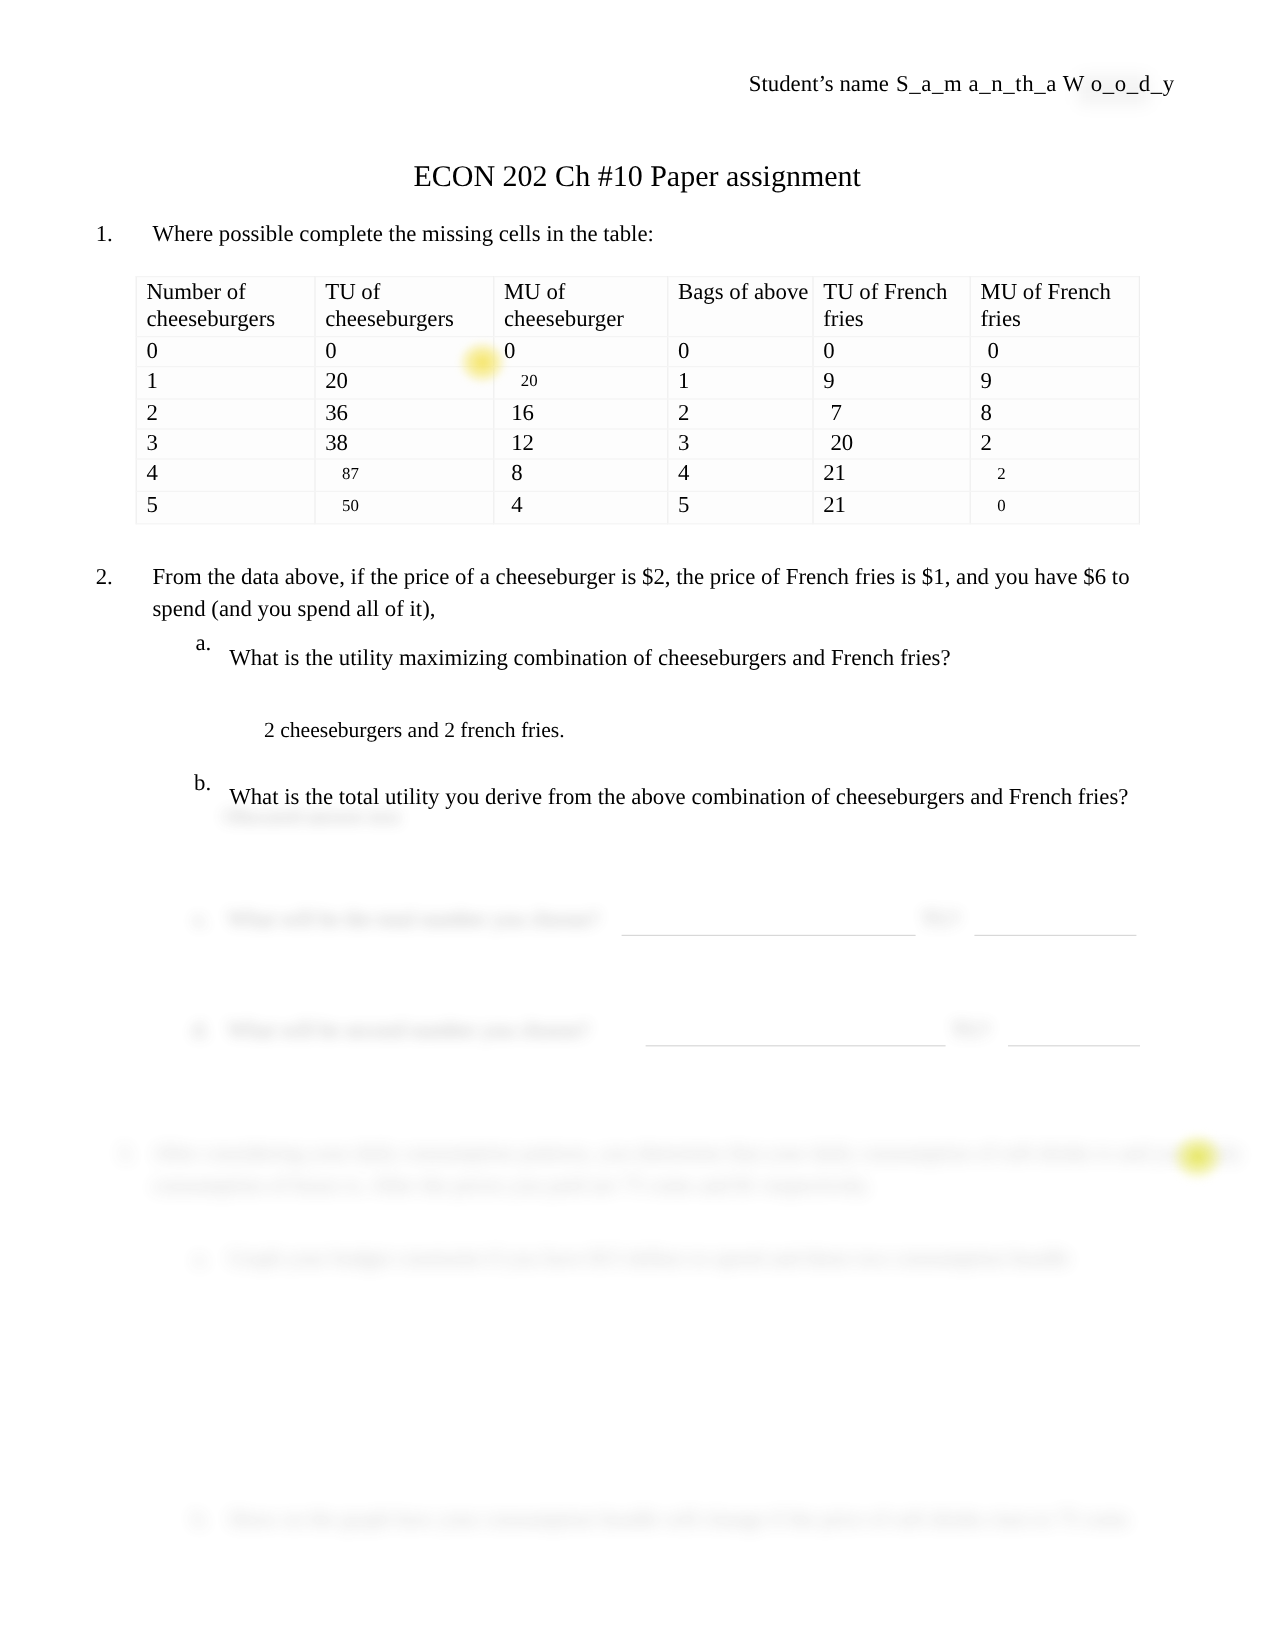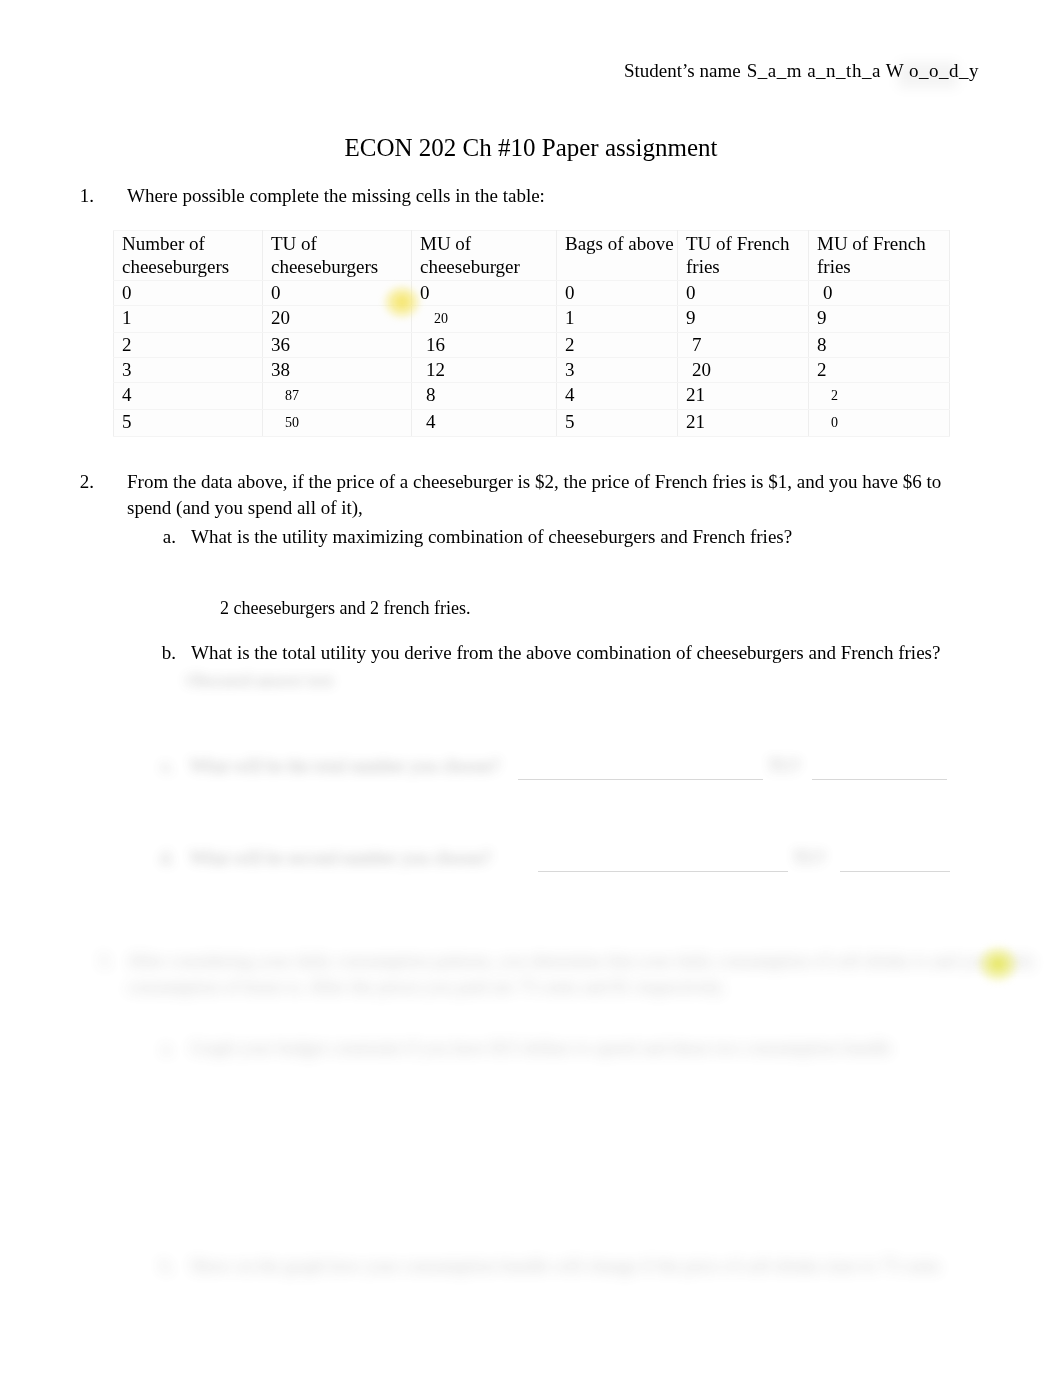--- a/index.html
+++ b/index.html
@@ -86,20 +86,21 @@
     font-size: 19px;
     line-height: 26px;
   }
   .sub-letter {
     position: absolute;
     width: 22px;
     text-align: right;
   }
   .sub-text {
     position: absolute;
+    margin-top: 12px;
   }
 
   #q2a { left: 0; top: 524px; width: 900px; }
   #q2a .sub-letter { left: 154px; }
   #q2a .sub-text   { left: 191px; width: 700px; }
 
   .answer {
     position: absolute;
     font-size: 18px;
     line-height: 25px;

